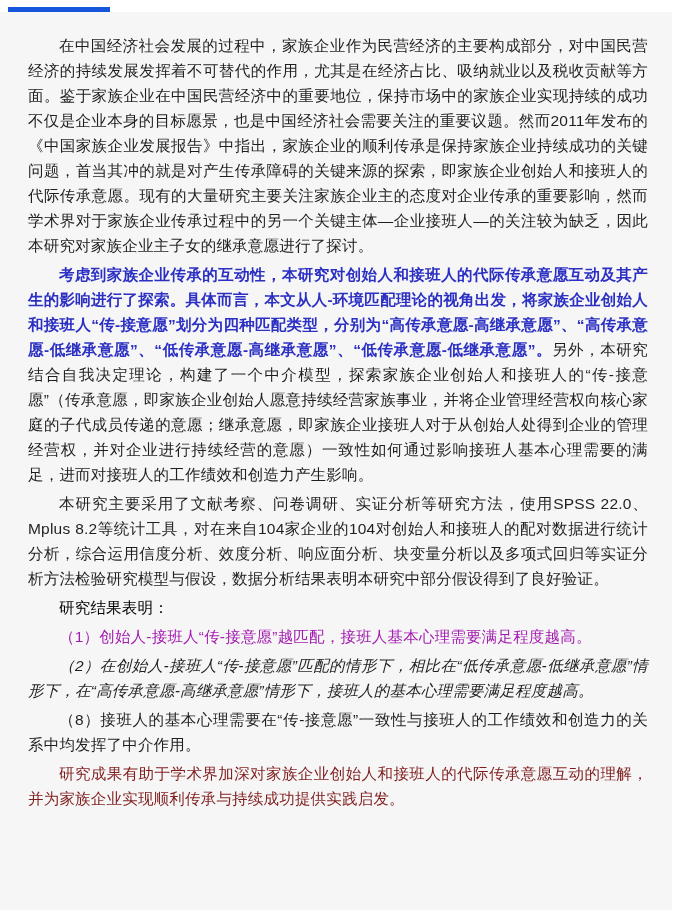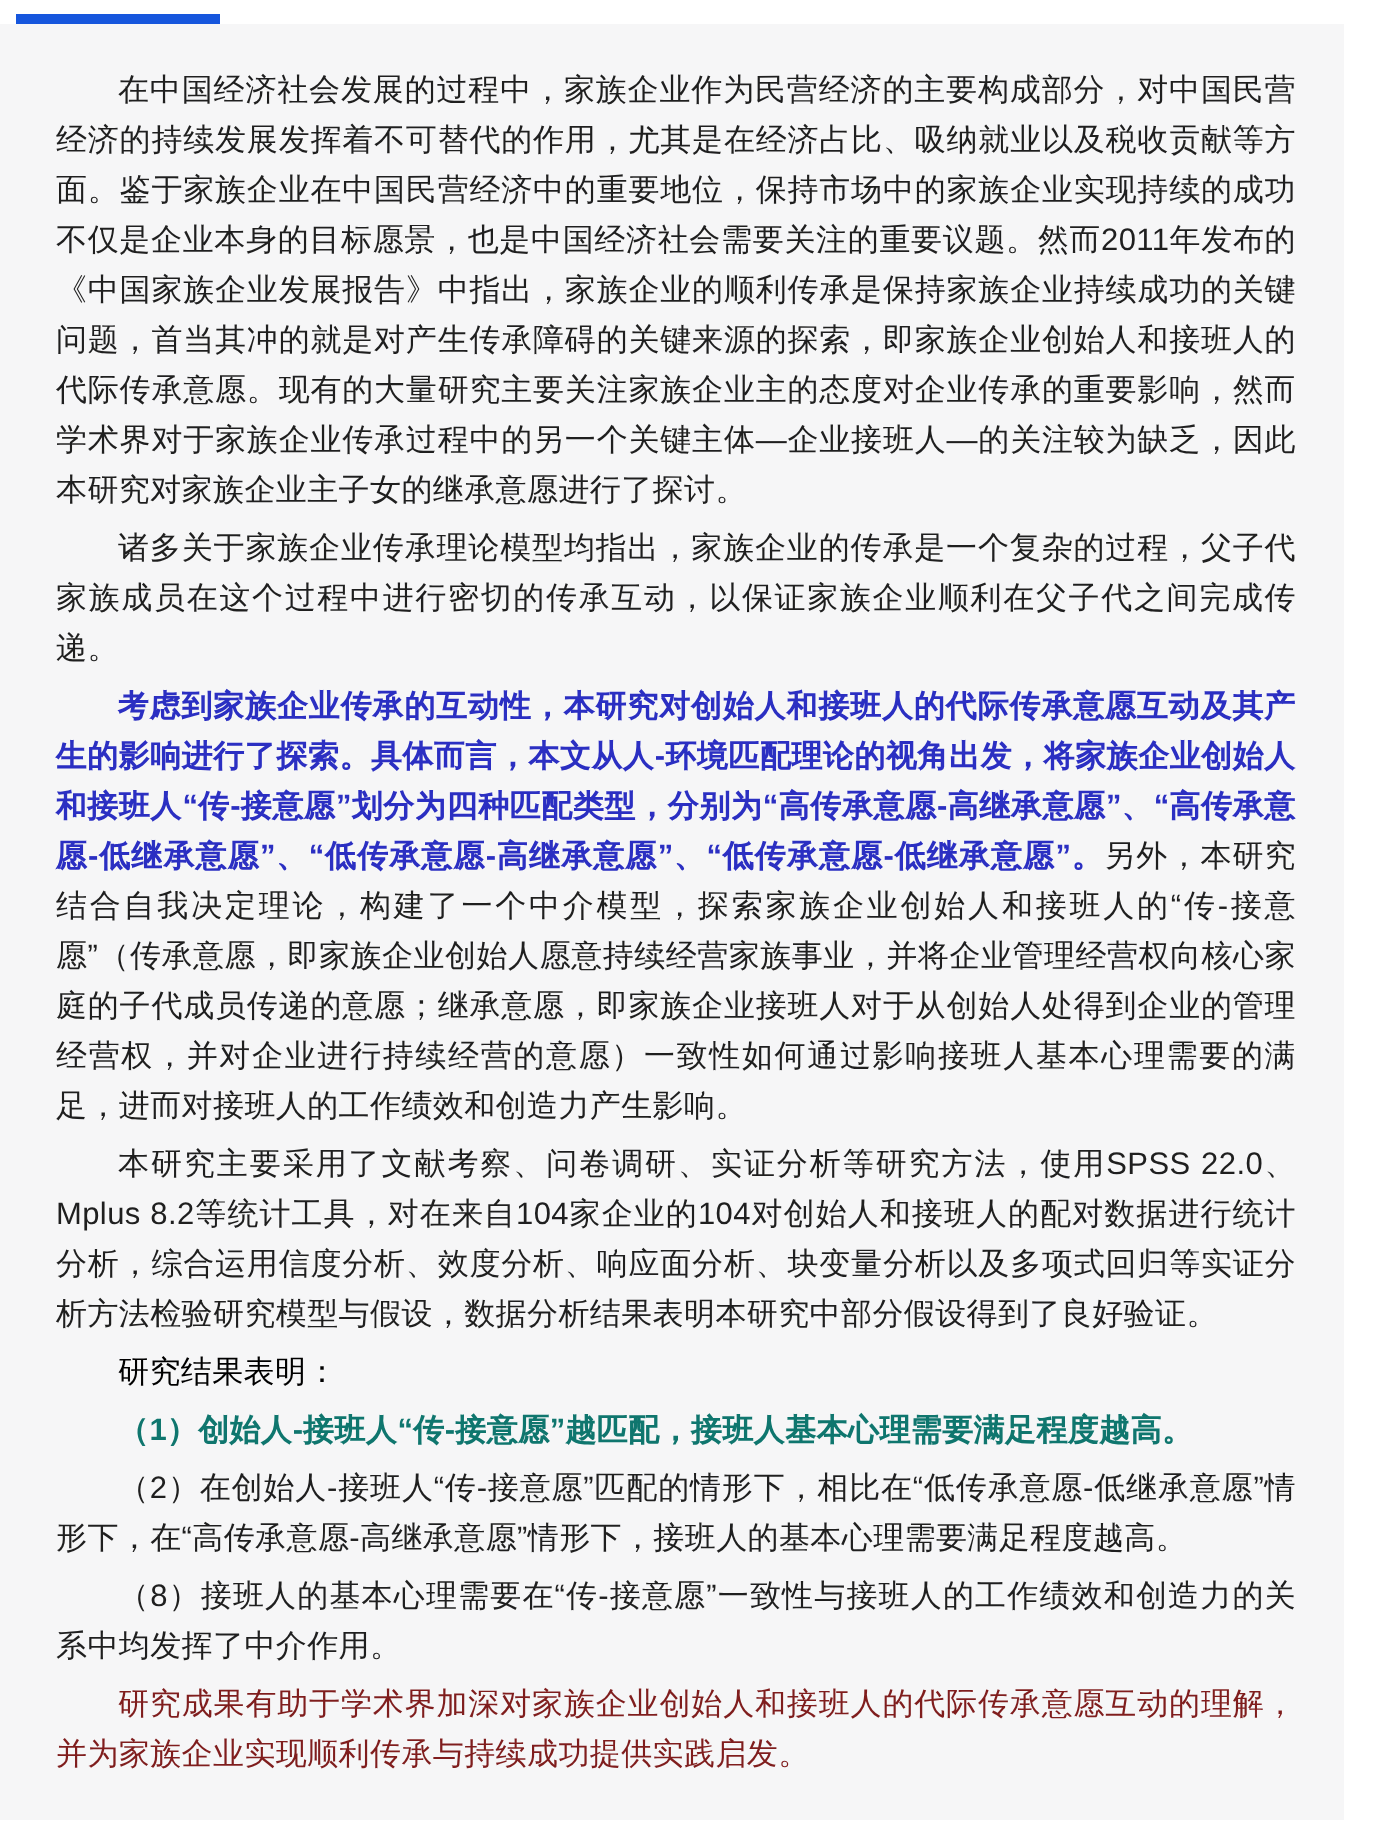--- a/index.html
+++ b/index.html
@@ -47,28 +47,27 @@
   }
 </style>
 </head>
 <body>
 
 <div class="accent-bar" style="background: rgb(22, 86, 221);"></div>
 
 <div class="panel" style="background: rgb(246, 246, 247);">
   <p style="color: rgb(31, 31, 31);">在中国经济社会发展的过程中，家族企业作为民营经济的主要构成部分，对中国民营经济的持续发展发挥着不可替代的作用，尤其是在经济占比、吸纳就业以及税收贡献等方面。鉴于家族企业在中国民营经济中的重要地位，保持市场中的家族企业实现持续的成功不仅是企业本身的目标愿景，也是中国经济社会需要关注的重要议题。然而2011年发布的《中国家族企业发展报告》中指出，家族企业的顺利传承是保持家族企业持续成功的关键问题，首当其冲的就是对产生传承障碍的关键来源的探索，即家族企业创始人和接班人的代际传承意愿。现有的大量研究主要关注家族企业主的态度对企业传承的重要影响，然而学术界对于家族企业传承过程中的另一个关键主体—企业接班人—的关注较为缺乏，因此本研究对家族企业主子女的继承意愿进行了探讨。</p>
 
-  <p style="color: rgb(31, 31, 31);">诸多关于家族企业传承理论模型均指出，家族企业的传承是一个复杂的过程，父子代家族成员在这个过程中进行密切的传承互动，以保证家族企业顺利在父子代之间完成传递。</p>
 
   <p style="color: rgb(31, 31, 31);"><span class="hl" style="color: rgb(43, 47, 194);">考虑到家族企业传承的互动性，本研究对创始人和接班人的代际传承意愿互动及其产生的影响进行了探索。具体而言，本文从人-环境匹配理论的视角出发，将家族企业创始人和接班人“传-接意愿”划分为四种匹配类型，分别为“高传承意愿-高继承意愿”、“高传承意愿-低继承意愿”、“低传承意愿-高继承意愿”、“低传承意愿-低继承意愿”。</span><span>另外，本研究结合自我决定理论，构建了一个中介模型，探索家族企业创始人和接班人的“传-接意愿”（传承意愿，即家族企业创始人愿意持续经营家族事业，并将企业管理经营权向核心家庭的子代成员传递的意愿；继承意愿，即家族企业接班人对于从创始人处得到企业的管理经营权，并对企业进行持续经营的意愿）一致性如何通过影响接班人基本心理需要的满足，进而对接班人的工作绩效和创造力产生影响。</span></p>
 
   <p style="color: rgb(31, 31, 31);">本研究主要采用了文献考察、问卷调研、实证分析等研究方法，使用SPSS 22.0、Mplus 8.2等统计工具，对在来自104家企业的104对创始人和接班人的配对数据进行统计分析，综合运用信度分析、效度分析、响应面分析、块变量分析以及多项式回归等实证分析方法检验研究模型与假设，数据分析结果表明本研究中部分假设得到了良好验证。</p>
 
   <p style="color: #000000;">研究结果表明：</p>
 
-  <p style="color: #0f766e; font-weight: bold;">（1）创始人-接班人“传-接意愿”越匹配，接班人基本心理需要满足程度越高。</p>
+  <p style="color: #a21caf;">（1）创始人-接班人“传-接意愿”越匹配，接班人基本心理需要满足程度越高。</p>
 
-  <p style="color: rgb(31, 31, 31);">（2）在创始人-接班人“传-接意愿”匹配的情形下，相比在“低传承意愿-低继承意愿”情形下，在“高传承意愿-高继承意愿”情形下，接班人的基本心理需要满足程度越高。</p>
+  <p style="color: rgb(31, 31, 31); font-style: italic;">（2）在创始人-接班人“传-接意愿”匹配的情形下，相比在“低传承意愿-低继承意愿”情形下，在“高传承意愿-高继承意愿”情形下，接班人的基本心理需要满足程度越高。</p>
 
   <p style="color: rgb(31, 31, 31);">（8）接班人的基本心理需要在“传-接意愿”一致性与接班人的工作绩效和创造力的关系中均发挥了中介作用。</p>
 
   <p style="color: #7f1d1d;">研究成果有助于学术界加深对家族企业创始人和接班人的代际传承意愿互动的理解，并为家族企业实现顺利传承与持续成功提供实践启发。</p>
 </div>
 
 </body></html>

